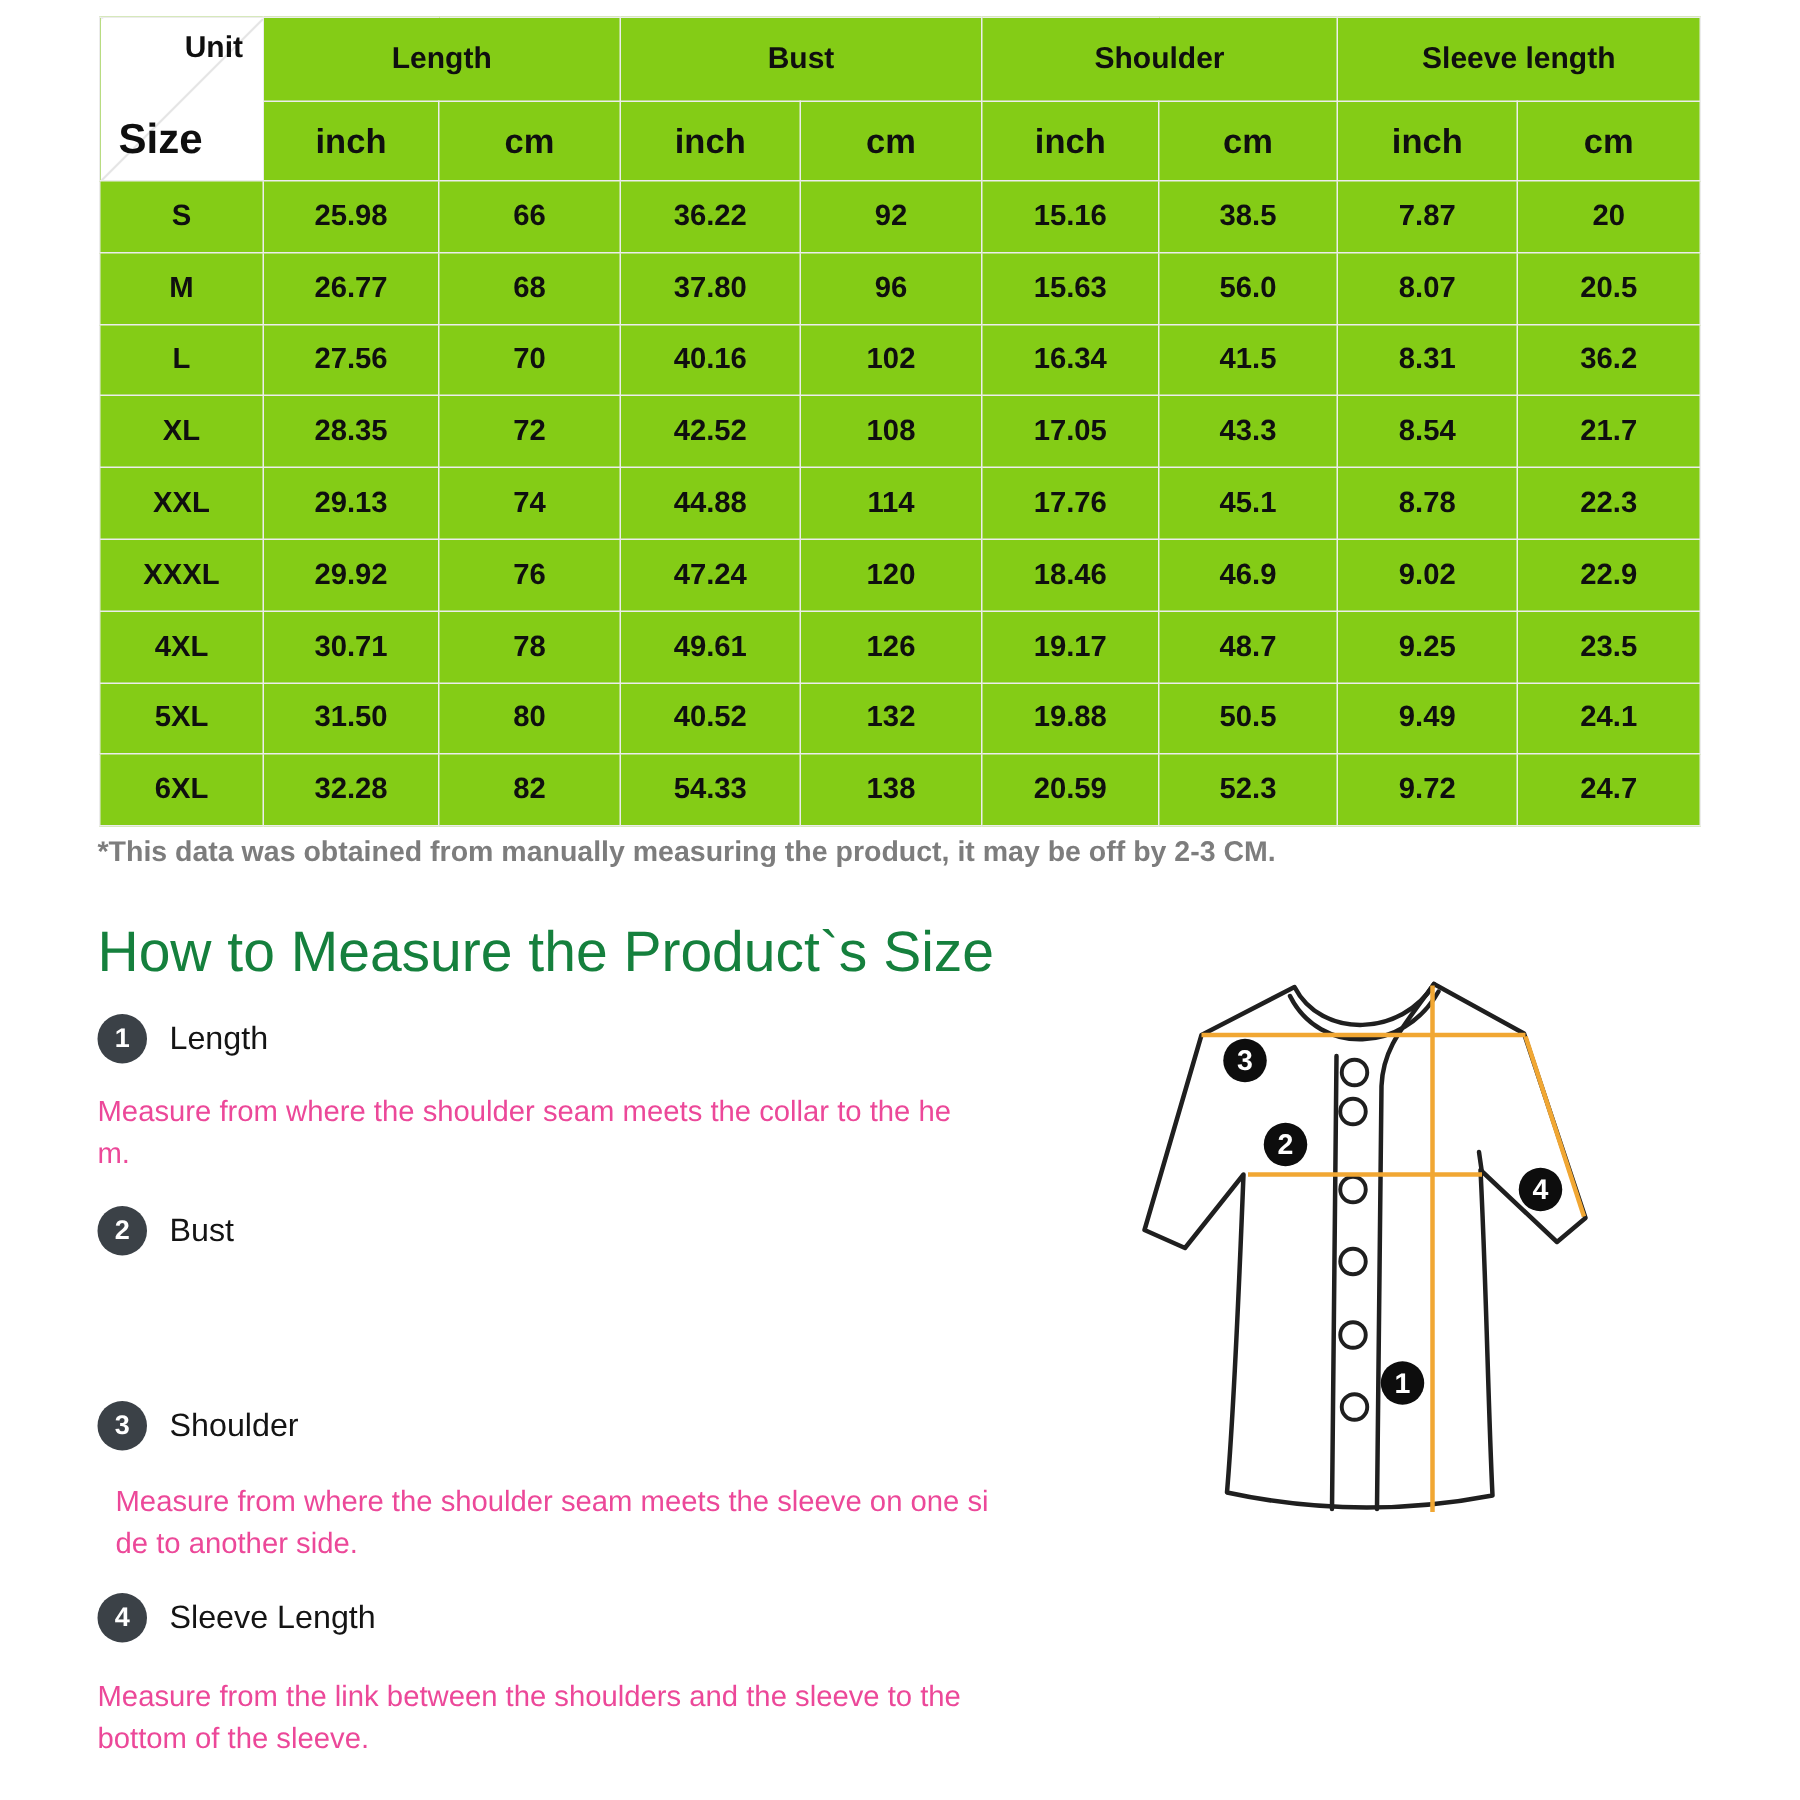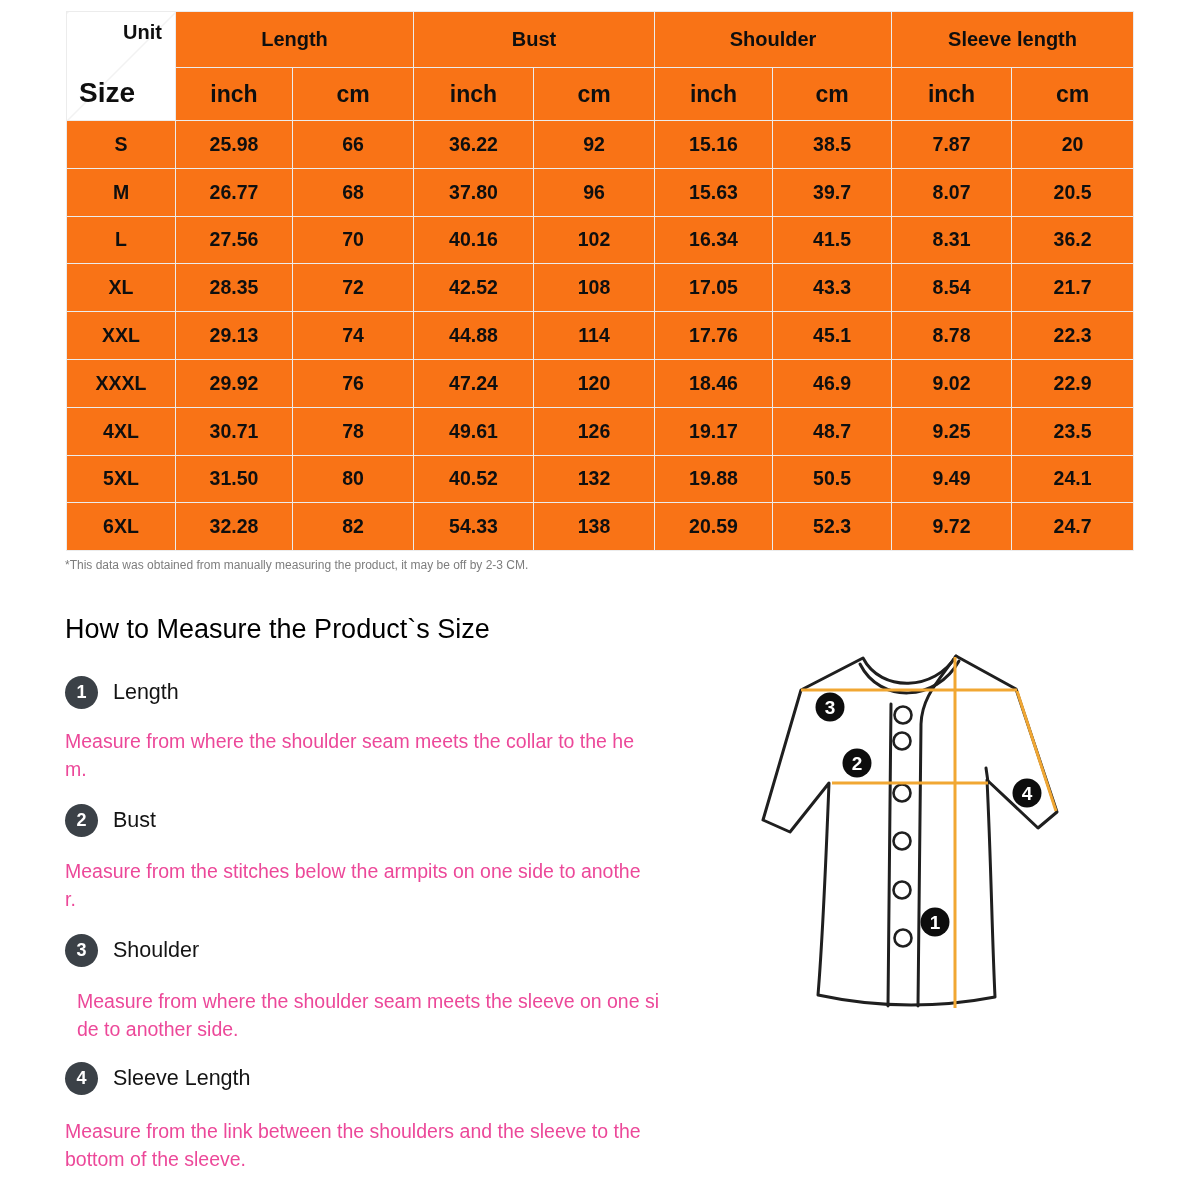--- a/index.html
+++ b/index.html
@@ -2,36 +2,36 @@
 <html><head>
 <meta charset="utf-8">
 <style>
   * { margin:0; padding:0; box-sizing:border-box; }
   html,body { width:1200px; height:1200px; background:#ffffff; overflow:hidden;
               font-family:"Liberation Sans","DejaVu Sans",sans-serif; color:#141414; }
   .canvas { position:relative; width:1200px; height:1200px; background:#fff; }
 
   
   table.size-chart { position:absolute; left:66px; top:11px; width:1067px;
-                     border-collapse:collapse; table-layout:fixed; background:#f97316; }
+                     border-collapse:collapse; table-layout:fixed; background:#84cc16; }
   table.size-chart th, table.size-chart td {
       border:1px solid #ececec; text-align:center; vertical-align:middle;
       font-weight:700; color:#0f0f0f; font-size:19.5px; overflow:hidden; }
   tr.group-row th { height:56px; font-size:20px; }
   tr.unit-row td { height:53px; font-size:23px; }
   tr.data-row td { height:47.8px; }
   th.corner { position:relative; padding:0;
       background-image:linear-gradient(to bottom right, #fff 49.6%, #e4e4e4 49.6%, #e4e4e4 50.45%, #fff 50.45%); }
   th.corner .unit-lbl { position:absolute; top:9px; right:13px; font-size:20px; }
   th.corner .size-lbl { position:absolute; bottom:11px; left:12px; font-size:28px; }
 
-  .footnote { position:absolute; left:65px; top:558px; font-size:12px; color:#7d7d7d; font-weight:400; }
+  .footnote { position:absolute; left:65px; top:558px; font-size:19px; color:#7d7d7d; font-weight:700; }
 
   
-  .htm-heading { position:absolute; left:65px; top:614px; font-size:27px; font-weight:400; color:#000000; }
+  .htm-heading { position:absolute; left:65px; top:614px; font-size:38px; font-weight:400; color:#15803d; }
 
   .step-head { position:absolute; left:65px; display:flex; align-items:center; gap:15px; }
   .step-badge { width:33px; height:33px; border-radius:50%; background:#3b4147; color:#fff;
                 display:flex; align-items:center; justify-content:center;
                 font-size:18px; font-weight:700; flex:0 0 33px; }
   .step-label { font-size:21.5px; color:#141414; }
   .step-desc { position:absolute; left:65px; width:584px; font-size:19.5px; line-height:28px;
                color:#ec4899; word-break:break-all; }
   .s1h{top:676px;} .s1d{top:727px;}
   .s2h{top:804px;} .s2d{top:857px;}
@@ -98,21 +98,21 @@
           <td>7.87</td>
           <td>20</td>
         </tr>
         <tr class="data-row">
           <td>M</td>
           <td>26.77</td>
           <td>68</td>
           <td>37.80</td>
           <td>96</td>
           <td>15.63</td>
-          <td>39.7</td>
+          <td>56.0</td>
           <td>8.07</td>
           <td>20.5</td>
         </tr>
         <tr class="data-row">
           <td>L</td>
           <td>27.56</td>
           <td>70</td>
           <td>40.16</td>
           <td>102</td>
           <td>16.34</td>
@@ -196,21 +196,20 @@
   <div class="step-head s1h">
     <span class="step-badge">1</span>
     <span class="step-label">Length</span>
   </div>
   <p class="step-desc s1d">Measure from where the shoulder seam meets the collar to the hem.</p>
 
   <div class="step-head s2h">
     <span class="step-badge">2</span>
     <span class="step-label">Bust</span>
   </div>
-  <p class="step-desc s2d">Measure from the stitches below the armpits on one side to another.</p>
 
   <div class="step-head s3h">
     <span class="step-badge">3</span>
     <span class="step-label">Shoulder</span>
   </div>
   <p class="step-desc s3d">Measure from where the shoulder seam meets the sleeve on one side to another side.</p>
 
   <div class="step-head s4h">
     <span class="step-badge">4</span>
     <span class="step-label">Sleeve Length</span>

